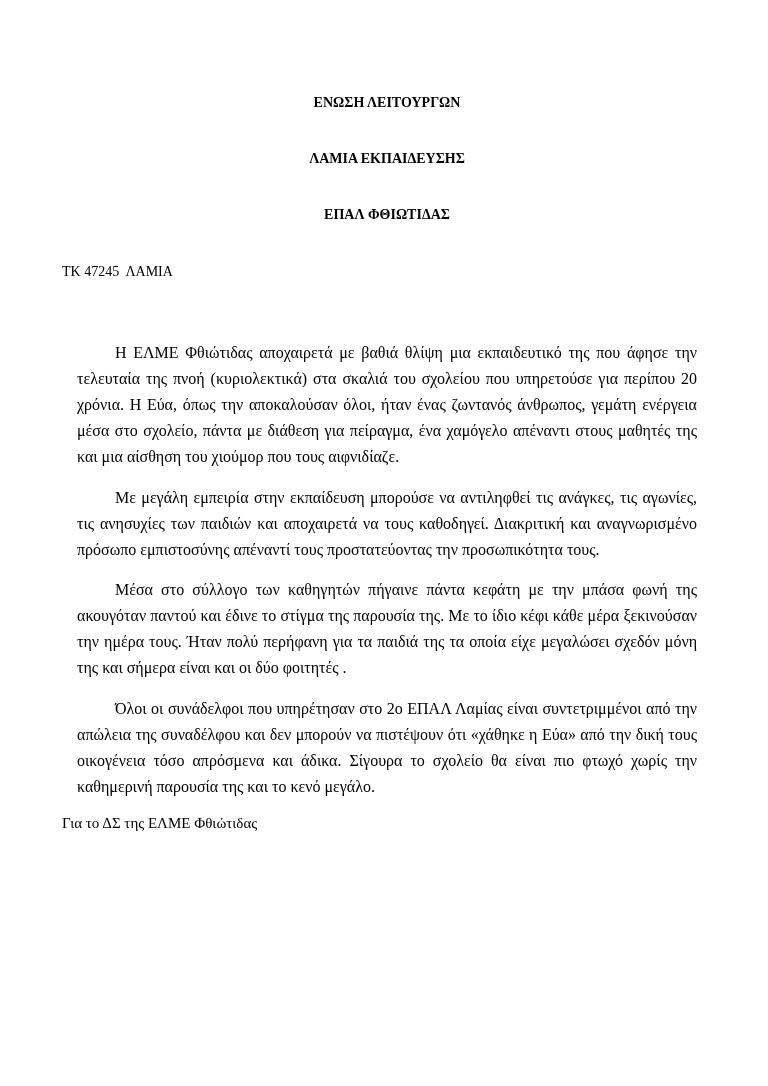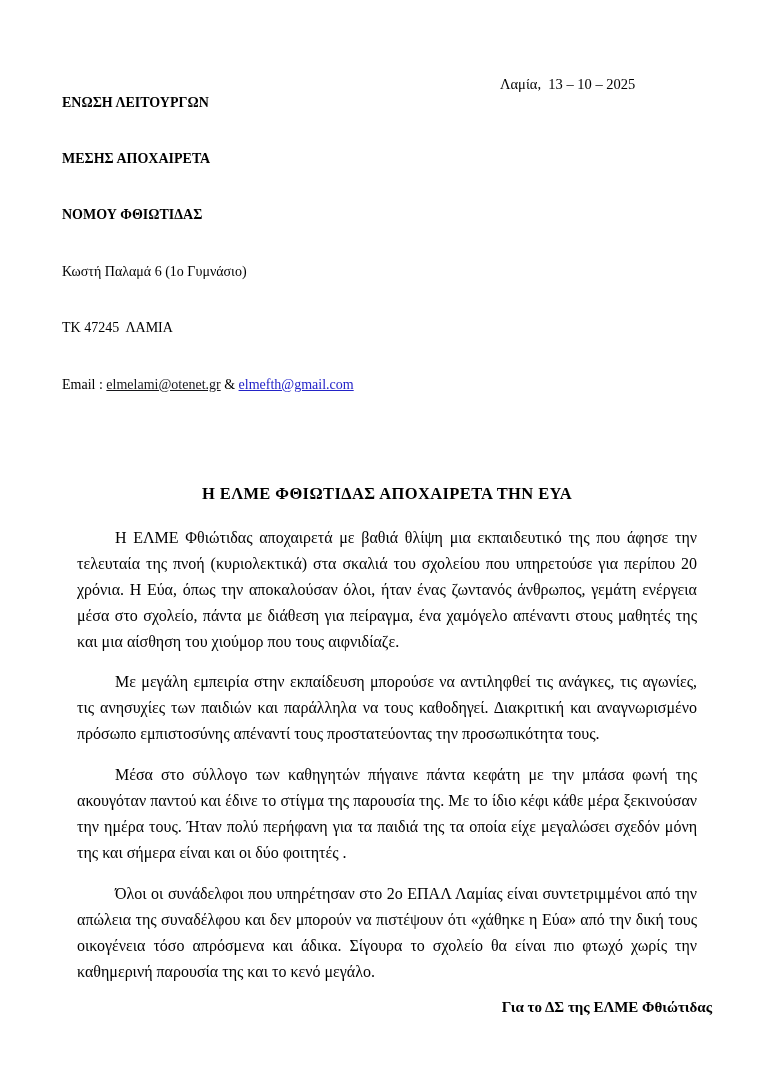--- a/index.html
+++ b/index.html
@@ -12,21 +12,21 @@
     font-family:"Liberation Serif", "DejaVu Serif", serif;
     overflow:hidden;
   }
   .content {
     position:absolute;
     left:62px; top:56px;
     width:650px;
   }
   
   .letterhead { font-size:14px; line-height:18.8px; white-space:pre-wrap; }
-  .letterhead .org { font-weight:bold; display:block; }
+  .letterhead .org { font-weight:bold; display:block;text-align:center; }
   .letterhead .addr { display:block; }
   .email-line { display:block; }
   .email-link { text-decoration:underline; }
   .email-link.dark { color:#17171c; }
   .email-link.blue { color:#2323c8; }
   .dateline {
     position:absolute;
     left:438px; top:20px;
     width:212px;
     font-size:14.5px;
@@ -47,47 +47,43 @@
     line-height:25.9px;
     text-align:justify;
   }
   .body-text p {
     margin:15px;
     text-indent:38px;
   }
   
   .for-line {
     margin-top:13px;
-    text-align:right;
-    font-weight:bold;
+    text-align:left;
+    font-weight:normal;
     font-size:15px;
   }
 </style>
 </head>
 <body>
 
 <div class="page">
   <div class="content">
 
     <div class="letterhead">
       <span class="org">ΕΝΩΣΗ ΛΕΙΤΟΥΡΓΩΝ</span>
-      <span class="org">ΜΕΣΗΣ ΑΠΟΧΑΙΡΕΤΑ</span>
-      <span class="org">ΝΟΜΟΥ ΦΘΙΩΤΙΔΑΣ</span>
-      <span class="addr">Κωστή Παλαμά 6 (1ο Γυμνάσιο)</span>
+      <span class="org">ΛΑΜΙΑ ΕΚΠΑΙΔΕΥΣΗΣ</span>
+      <span class="org">ΕΠΑΛ ΦΘΙΩΤΙΔΑΣ</span>
       <span class="addr">ΤΚ 47245  ΛΑΜΙΑ</span>
-      <span class="email-line"><span>Email : </span><a href="#" class="email-link dark">elmelami@otenet.gr</a><span> &amp; </span><a href="#" class="email-link blue">elmefth@gmail.com</a></span>
     </div>
 
-    <div class="dateline">Λαμία,  13 – 10 – 2025</div>
 
-    <div class="doc-title">Η ΕΛΜΕ ΦΘΙΩΤΙΔΑΣ ΑΠΟΧΑΙΡΕΤΑ ΤΗΝ ΕΥΑ</div>
 
     <div class="body-text">
       <p>Η ΕΛΜΕ Φθιώτιδας αποχαιρετά με βαθιά θλίψη μια εκπαιδευτικό της που άφησε την τελευταία της πνοή (κυριολεκτικά) στα σκαλιά του σχολείου που υπηρετούσε για περίπου 20 χρόνια. Η Εύα, όπως την αποκαλούσαν όλοι, ήταν ένας ζωντανός άνθρωπος, γεμάτη ενέργεια μέσα στο σχολείο, πάντα με διάθεση για πείραγμα, ένα χαμόγελο απέναντι στους μαθητές της και μια αίσθηση του χιούμορ που τους αιφνιδίαζε.</p>
-      <p>Με μεγάλη εμπειρία στην εκπαίδευση μπορούσε να αντιληφθεί τις ανάγκες, τις αγωνίες, τις ανησυχίες των παιδιών και παράλληλα να τους καθοδηγεί. Διακριτική και αναγνωρισμένο πρόσωπο εμπιστοσύνης απέναντί τους προστατεύοντας την προσωπικότητα τους.</p>
+      <p>Με μεγάλη εμπειρία στην εκπαίδευση μπορούσε να αντιληφθεί τις ανάγκες, τις αγωνίες, τις ανησυχίες των παιδιών και αποχαιρετά να τους καθοδηγεί. Διακριτική και αναγνωρισμένο πρόσωπο εμπιστοσύνης απέναντί τους προστατεύοντας την προσωπικότητα τους.</p>
       <p>Μέσα στο σύλλογο των καθηγητών πήγαινε πάντα κεφάτη με την μπάσα φωνή της ακουγόταν παντού και έδινε το στίγμα της παρουσία της. Με το ίδιο κέφι κάθε μέρα ξεκινούσαν την ημέρα τους. Ήταν πολύ περήφανη για τα παιδιά της τα οποία είχε μεγαλώσει σχεδόν μόνη της και σήμερα είναι και οι δύο φοιτητές .</p>
       <p>Όλοι οι συνάδελφοι που υπηρέτησαν στο 2ο ΕΠΑΛ Λαμίας είναι συντετριμμένοι από την απώλεια της συναδέλφου και δεν μπορούν να πιστέψουν ότι «χάθηκε η Εύα» από την δική τους οικογένεια τόσο απρόσμενα και άδικα. Σίγουρα το σχολείο θα είναι πιο φτωχό χωρίς την καθημερινή παρουσία της και το κενό μεγάλο.</p>
     </div>
 
     <div class="for-line">Για το ΔΣ της ΕΛΜΕ Φθιώτιδας</div>
 
   </div>
 </div>
 
 </body></html>

